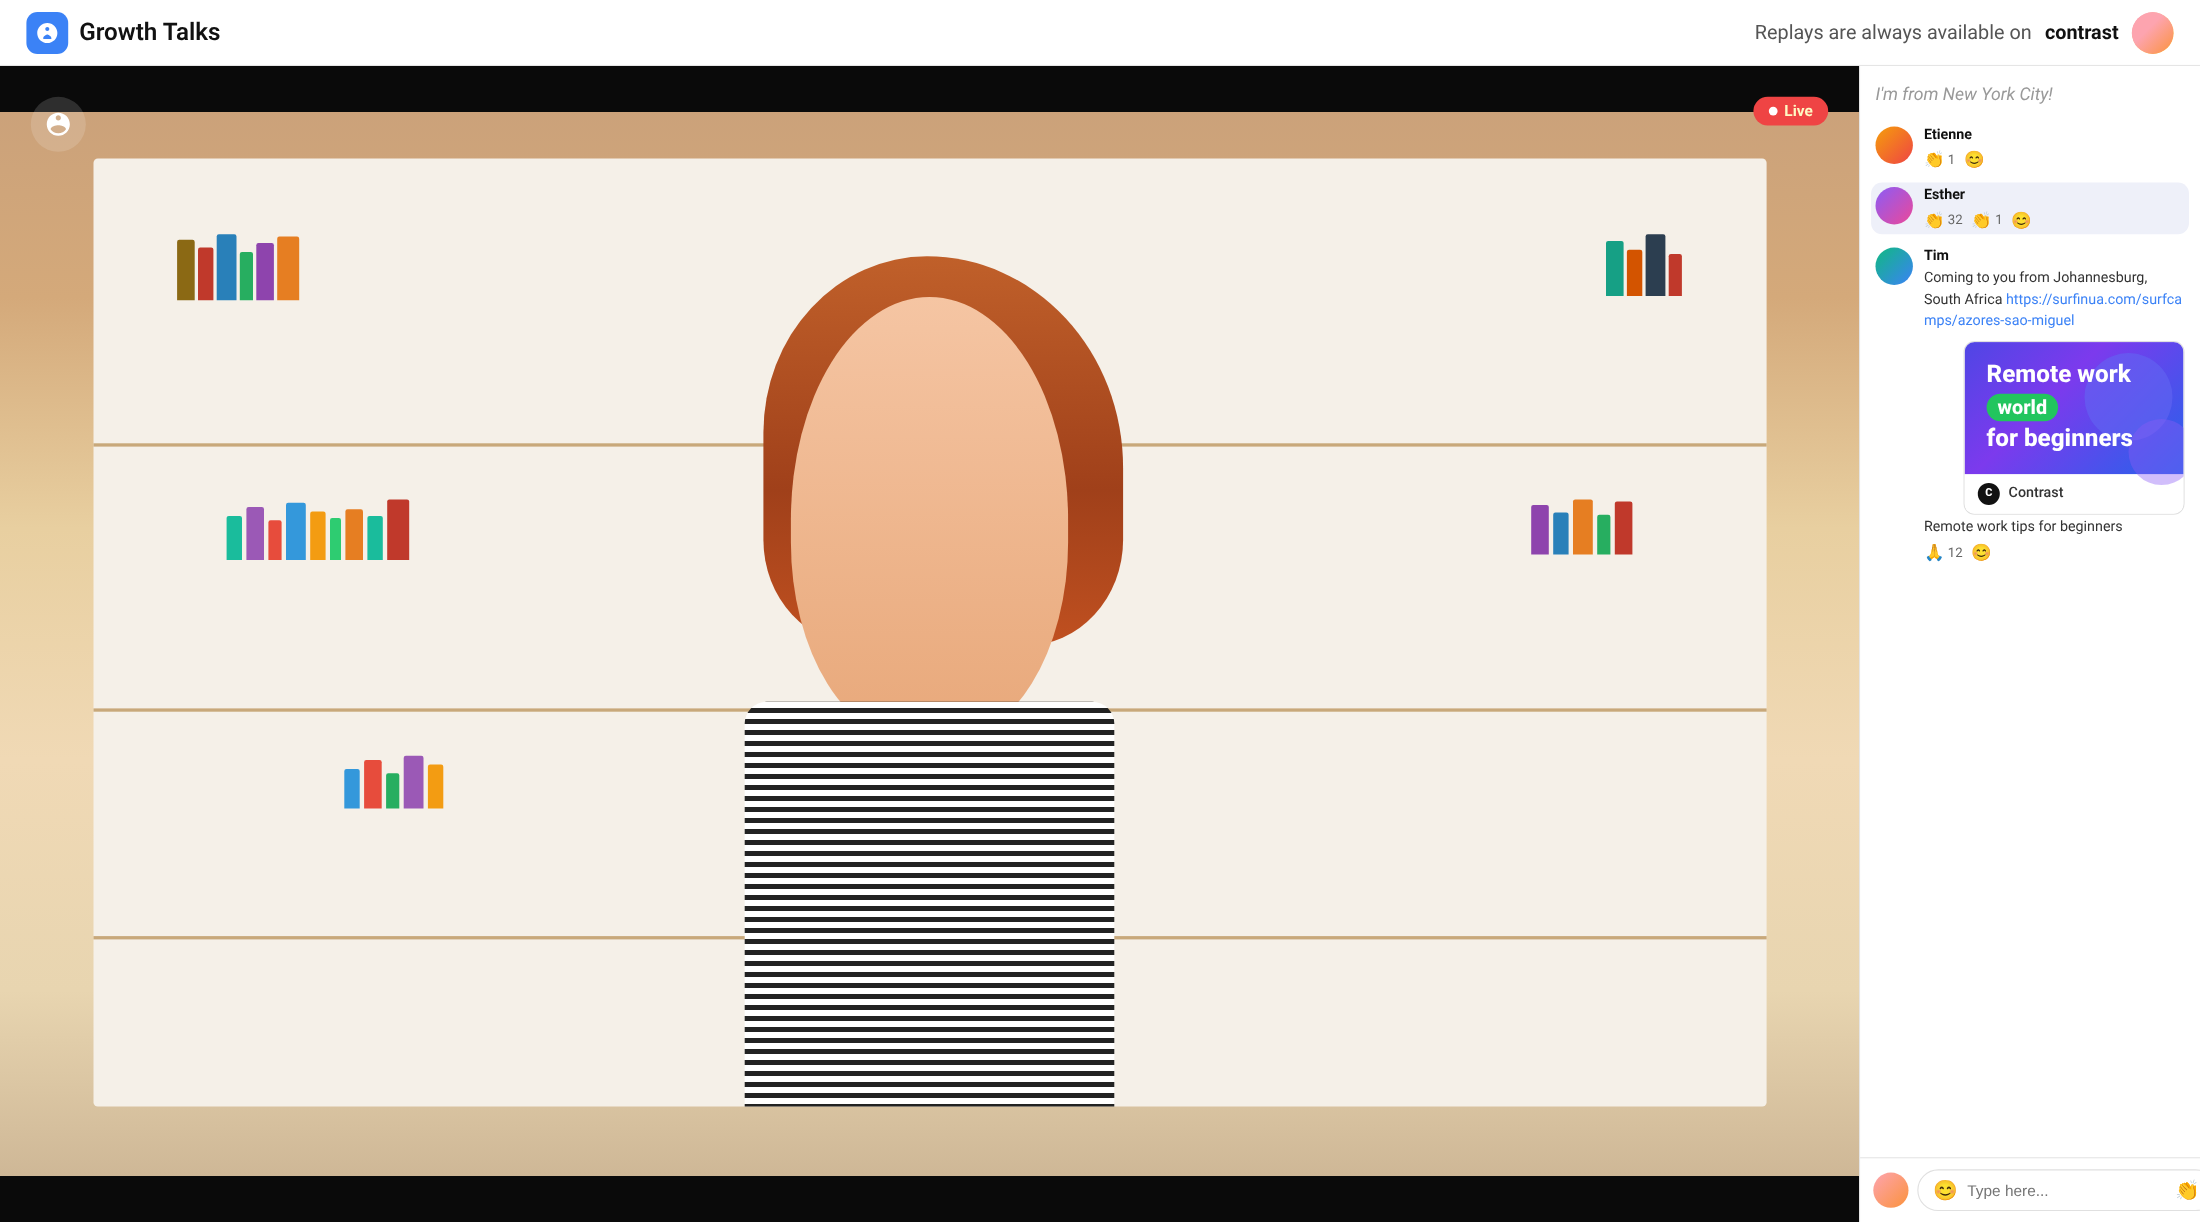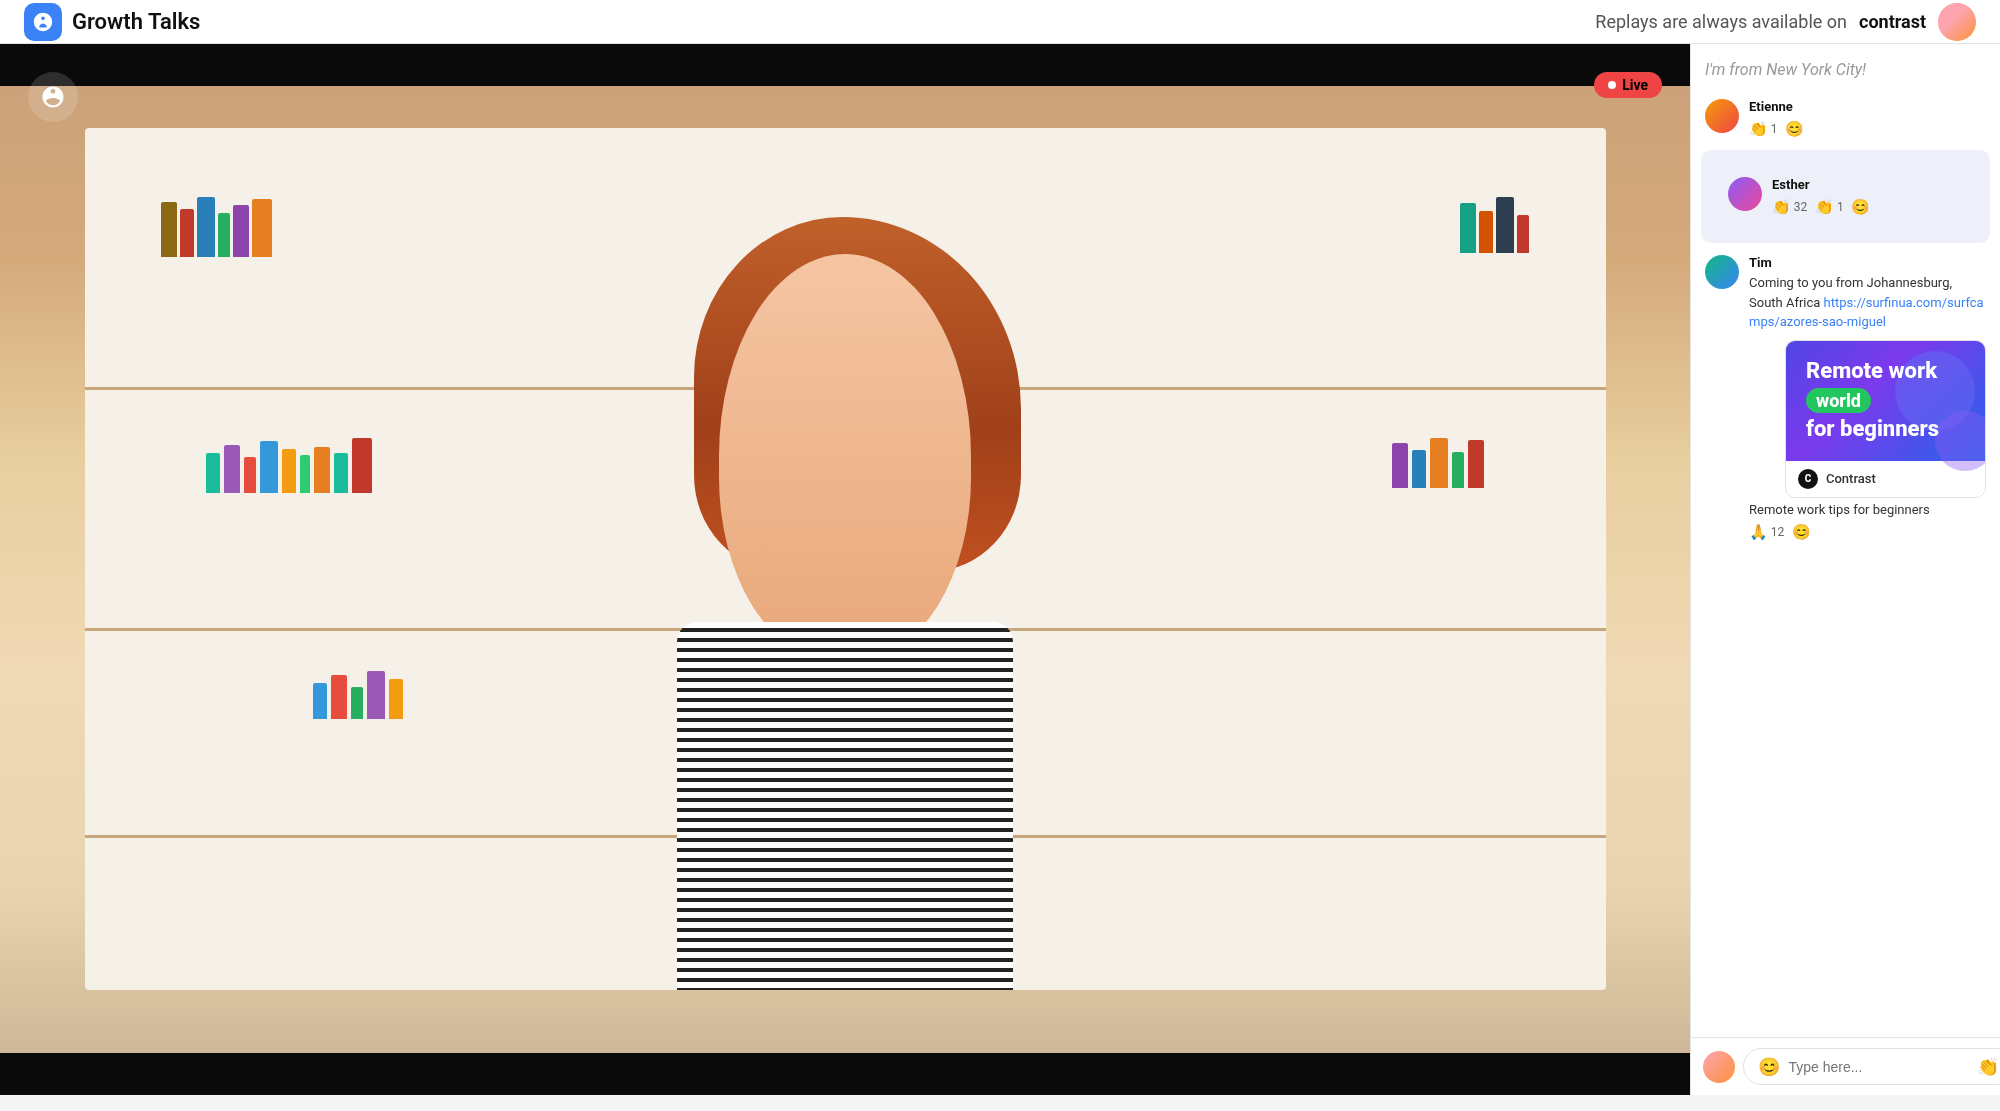--- a/index.html
+++ b/index.html
@@ -10,21 +10,21 @@
       height: 1111px;
       overflow: hidden;
     }
 
     
     .header {
       display: flex;
       align-items: center;
       justify-content: space-between;
       padding: 0 24px;
-      height: 44px;
+      height: 60px;
       background: #fff;
       border-bottom: 1px solid #e5e5e5;
     }
     .header-left {
       display: flex;
       align-items: center;
       gap: 10px;
     }
     .app-logo {
       width: 38px;
@@ -167,21 +167,21 @@
       background: linear-gradient(180deg, #c0602a 0%, #a0401a 60%, #c05020 100%);
       border-radius: 50% 60% 30% 30%;
     }
 
     
     .live-badge {
       position: absolute;
       top: 28px;
       right: 28px;
       background: #ef4444;
-      color: #000000;
+      color: #fef9c3;
       font-size: 14px;
       font-weight: 700;
       padding: 5px 14px;
       border-radius: 20px;
       display: flex;
       align-items: center;
       gap: 6px;
       z-index: 10;
     }
     .live-dot {
@@ -236,21 +236,21 @@
     }
 
     .chat-message {
       display: flex;
       gap: 10px;
       align-items: flex-start;
     }
     .chat-message.highlighted {
       background: #eef0f9;
       border-radius: 10px;
-      padding: 27px;
+      padding: 4px;
       margin: -4px -4px;
     }
     .chat-avatar {
       width: 34px;
       height: 34px;
       border-radius: 50%;
       flex-shrink: 0;
       overflow: hidden;
     }
     .avatar-etienne {

